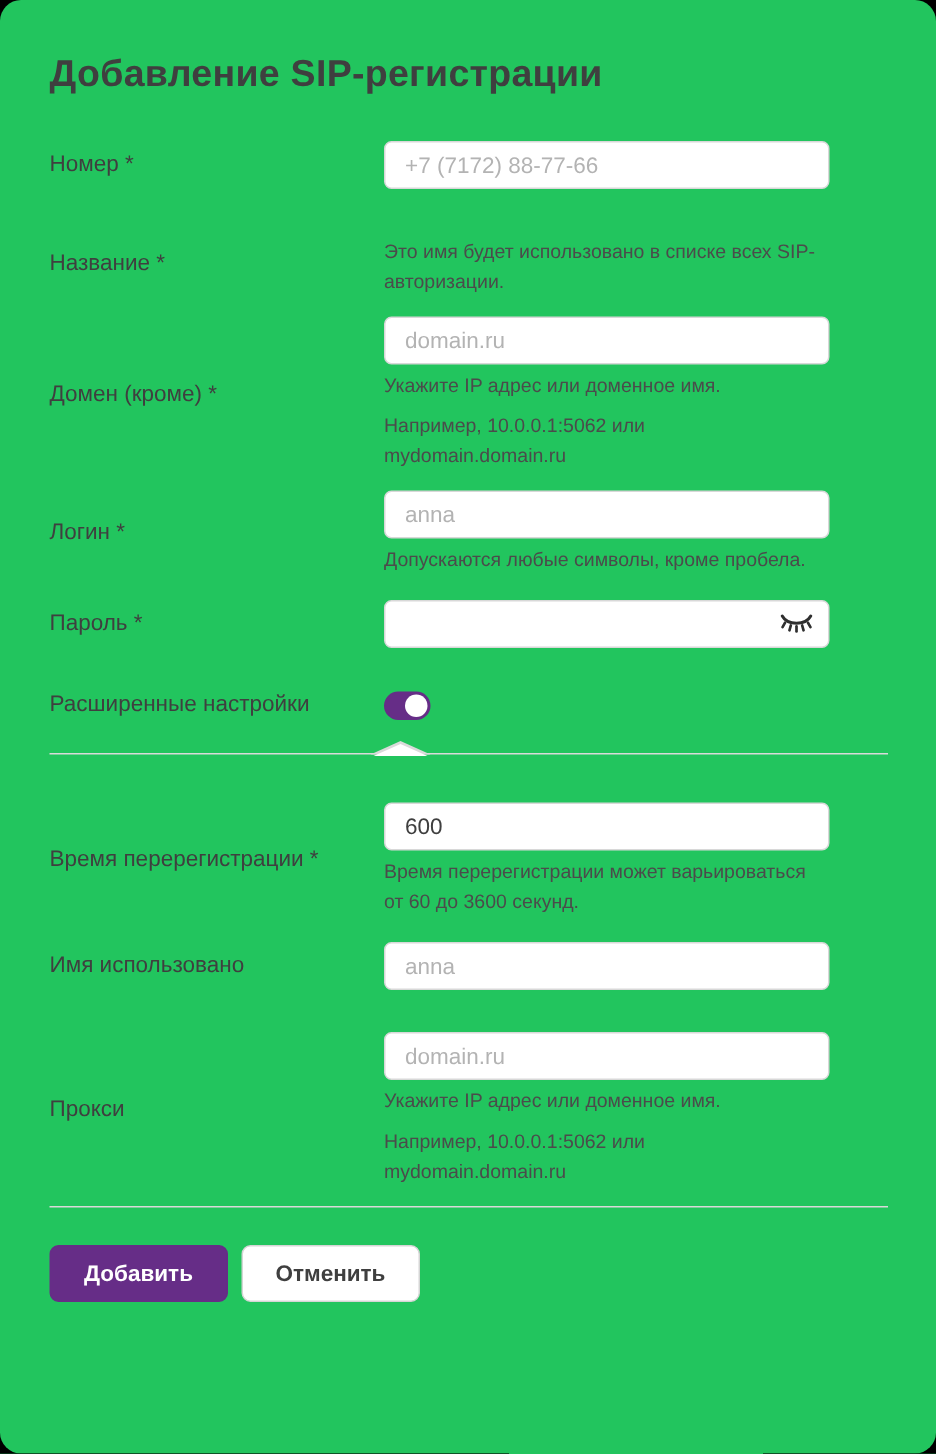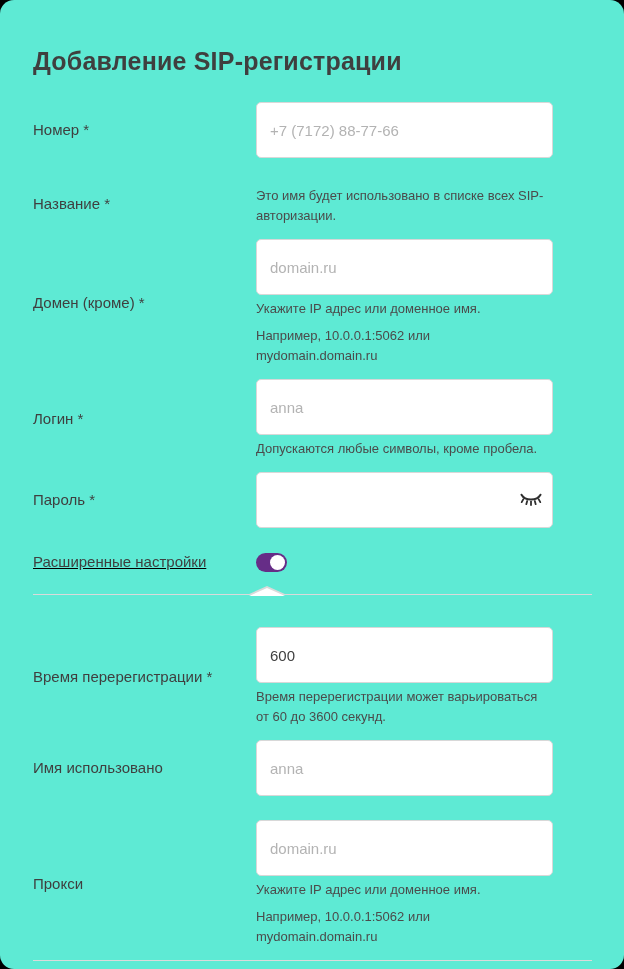--- a/index.html
+++ b/index.html
@@ -1,50 +1,50 @@
 <!DOCTYPE html>
 <html><head>
 <meta charset="utf-8">
 <style>
   html,body { margin:0; padding:0; background:#000; }
   body { font-family:"Liberation Sans", sans-serif; }
   .card {
     width:624px; height:969px; box-sizing:border-box;
-    background:#5eead4; border-radius:14px; overflow:hidden;
-    padding:47px 32px 0 33px;
+    background:#22c55e; border-radius:14px; overflow:hidden;
+    padding:35px 32px 0 33px;
   }
   .page-title {
     margin:0 0 27px 0; font-size:25px; line-height:28px;
     font-weight:700; color:#3f3f3f; letter-spacing:.2px;
   }
   .row { display:flex; align-items:center; margin-bottom:24px; }
   .row.with-help { margin-bottom:13px; }
   .label {
     flex:0 0 223px; width:223px; font-size:15px; color:#3f3f3f;
     line-height:40px; padding-right:10px; box-sizing:border-box;
   }
   .field { width:297px; flex:0 0 297px; }
   .text-input {
-    width:100%; height:56px; box-sizing:border-box;
+    width:100%; height:32px; box-sizing:border-box;
     border:1px solid #d8d8d8; border-radius:5px;
     padding:0 13px; font-size:15px; color:#3f3f3f;
     font-family:"Liberation Sans", sans-serif; outline:none; background:#fff;
   }
   .text-input::placeholder { color:#b3b3b3; opacity:1; }
   .help { margin-top:4px; font-size:13px; color:#4b4b4b; line-height:20px; }
   .help .line { display:block; }
   .help .para { display:block; }
   .help .para + .para { margin-top:7px; }
   .input-wrap { position:relative; width:100%; }
   .eye {
     position:absolute; right:11px; top:50%; transform:translateY(-50%);
     display:flex; cursor:pointer;
   }
   
-  .toggle-row { margin-bottom:22px;text-decoration:underline; }
+  .toggle-row { margin-bottom:22px; }
   .toggle-row .label { line-height:20px; }
   .toggle {
     position:relative; width:31px; height:19px; border-radius:10px;
     background:#662d87; cursor:pointer; margin-top:1px;
   }
   .toggle .knob {
     position:absolute; top:2px; right:2px; width:15px; height:15px;
     border-radius:50%; background:#fff;
   }
   

